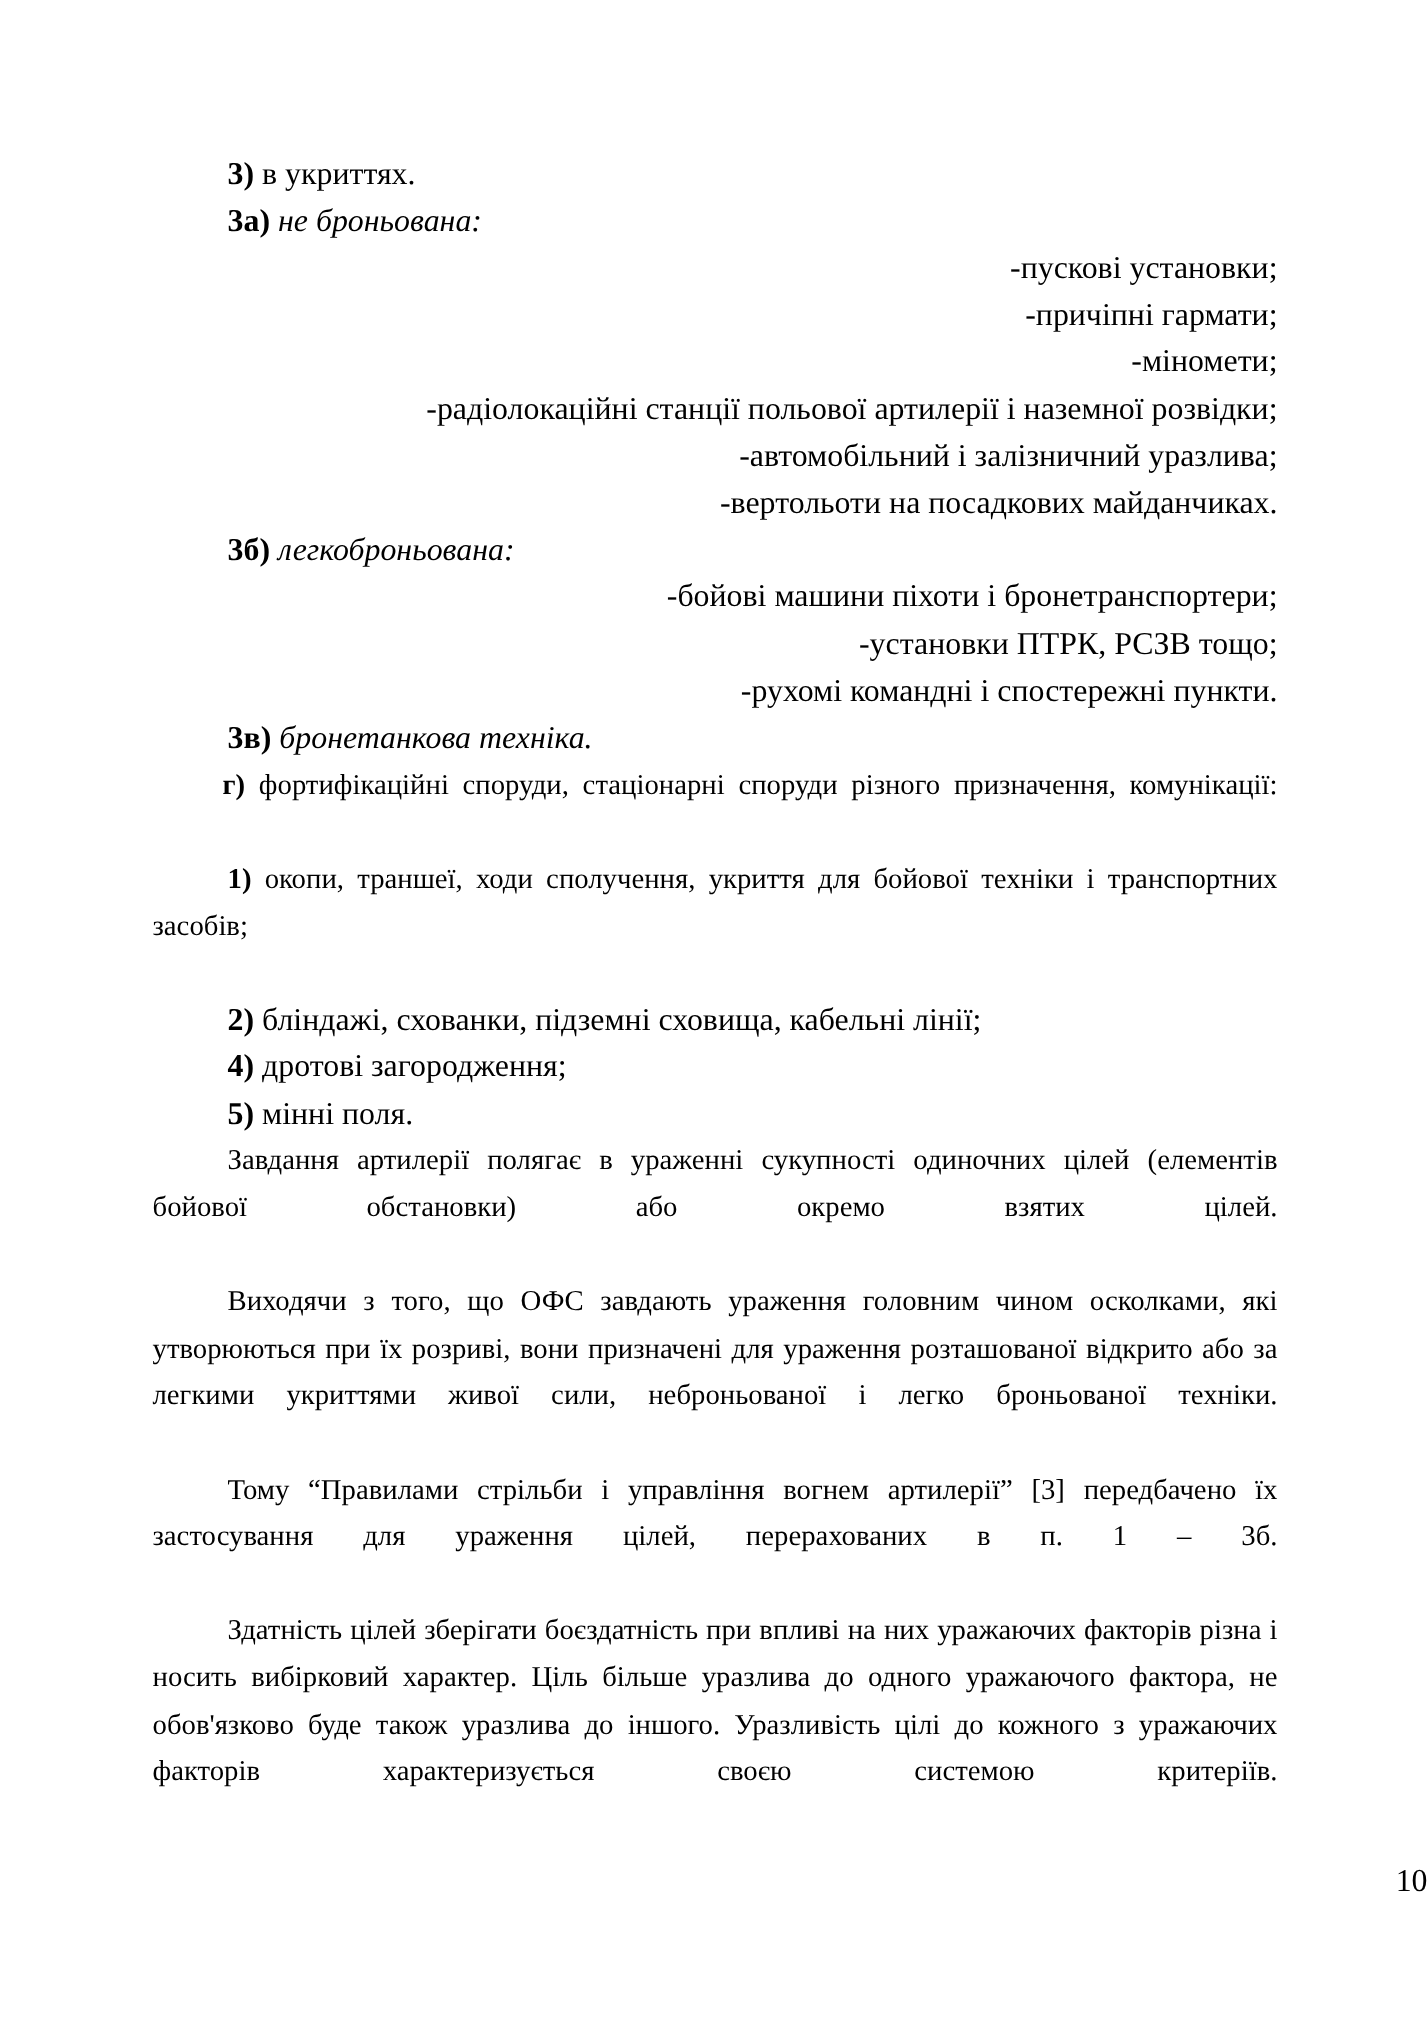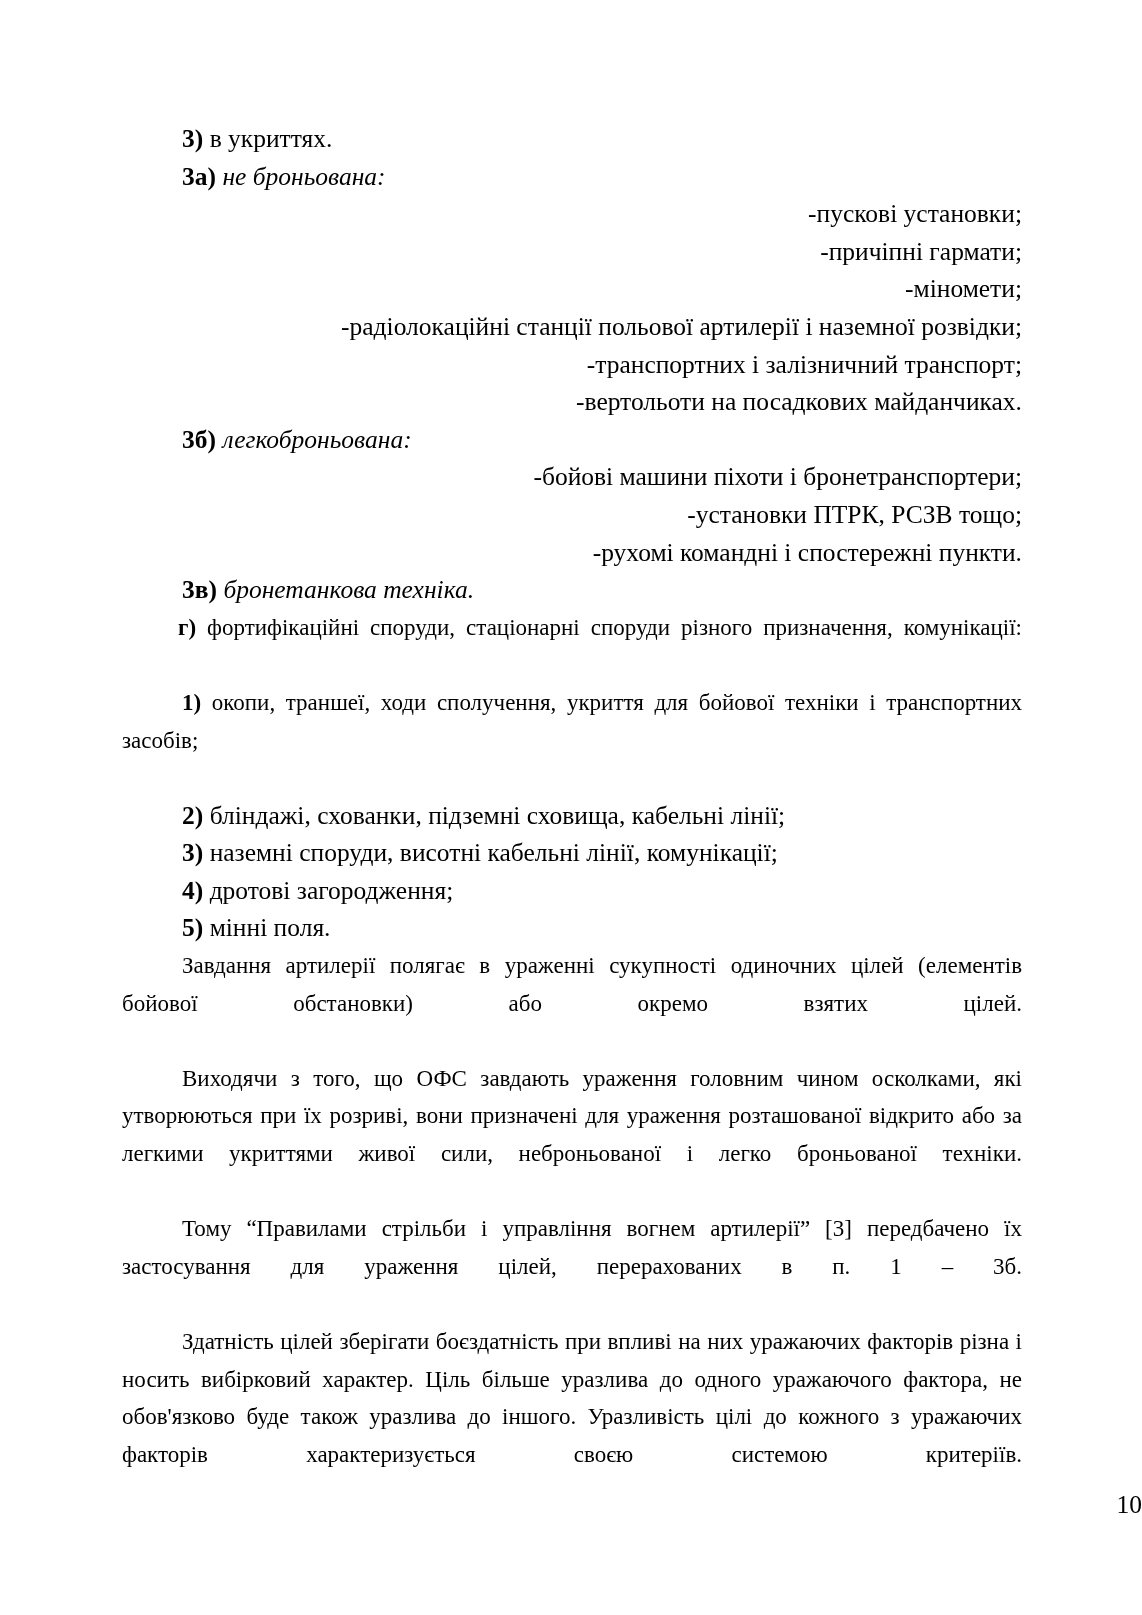--- a/index.html
+++ b/index.html
@@ -83,37 +83,36 @@
   <div class="content">
 
     <div class="lvl1"><span class="lbl">3)</span><span> в укриттях.</span></div>
 
     <div class="lvl1"><span class="lbl">3а)</span><span class="ital"> не броньована:</span></div>
 
     <div class="lvl2"><span class="dash">-</span><span>пускові установки;</span></div>
     <div class="lvl2"><span class="dash">-</span><span>причіпні гармати;</span></div>
     <div class="lvl2"><span class="dash">-</span><span>міномети;</span></div>
     <div class="lvl2"><span class="dash">-</span><span>радіолокаційні станції польової артилерії і наземної розвідки;</span></div>
-    <div class="lvl2"><span class="dash">-</span><span>транспортних і залізничний транспорт;</span></div>
+    <div class="lvl2"><span class="dash">-</span><span>автомобільний і залізничний уразлива;</span></div>
     <div class="lvl2"><span class="dash">-</span><span>вертольоти на посадкових майданчиках.</span></div>
 
     <div class="lvl1"><span class="lbl">3б)</span><span class="ital"> легкоброньована:</span></div>
 
     <div class="lvl2"><span class="dash">-</span><span>бойові машини піхоти і бронетранспортери;</span></div>
     <div class="lvl2"><span class="dash">-</span><span>установки ПТРК, РСЗВ тощо;</span></div>
     <div class="lvl2"><span class="dash">-</span><span>рухомі командні і спостережні пункти.</span></div>
 
     <div class="lvl1"><span class="lbl">3в)</span><span class="ital"> бронетанкова техніка.</span></div>
 
     <div class="para ind-small"><span class="lbl">г)</span><span> фортифікаційні споруди, стаціонарні споруди різного призначення, комунікації:</span></div>
 
     <div class="para"><span class="lbl">1)</span><span> окопи, траншеї, ходи сполучення, укриття для бойової техніки і транспортних засобів;</span></div>
 
     <div class="lvl1"><span class="lbl">2)</span><span> бліндажі, схованки, підземні сховища, кабельні лінії;</span></div>
-    <div class="lvl1"><span class="lbl">3)</span><span> наземні споруди, висотні кабельні лінії, комунікації;</span></div>
     <div class="lvl1"><span class="lbl">4)</span><span> дротові загородження;</span></div>
     <div class="lvl1"><span class="lbl">5)</span><span> мінні поля.</span></div>
 
     <div class="para"><span>Завдання артилерії полягає в ураженні сукупності одиночних цілей (елементів бойової обстановки) або окремо взятих цілей.</span></div>
     <div class="para"><span>Виходячи з того, що ОФС завдають ураження головним чином осколками, які утворюються при їх розриві, вони призначені для ураження розташованої відкрито або за легкими укриттями живої сили, неброньованої і легко броньованої техніки.</span></div>
     <div class="para"><span>Тому “Правилами стрільби і управління вогнем артилерії” [3] передбачено їх застосування для ураження цілей, перерахованих в п. 1 – 3б.</span></div>
     <div class="para"><span>Здатність цілей зберігати боєздатність при впливі на них уражаючих факторів різна і носить вибірковий характер. Ціль більше уразлива до одного уражаючого фактора, не обов'язково буде також уразлива до іншого. Уразливість цілі до кожного з уражаючих факторів характеризується своєю системою критеріїв.</span></div>
 
   </div>
 

